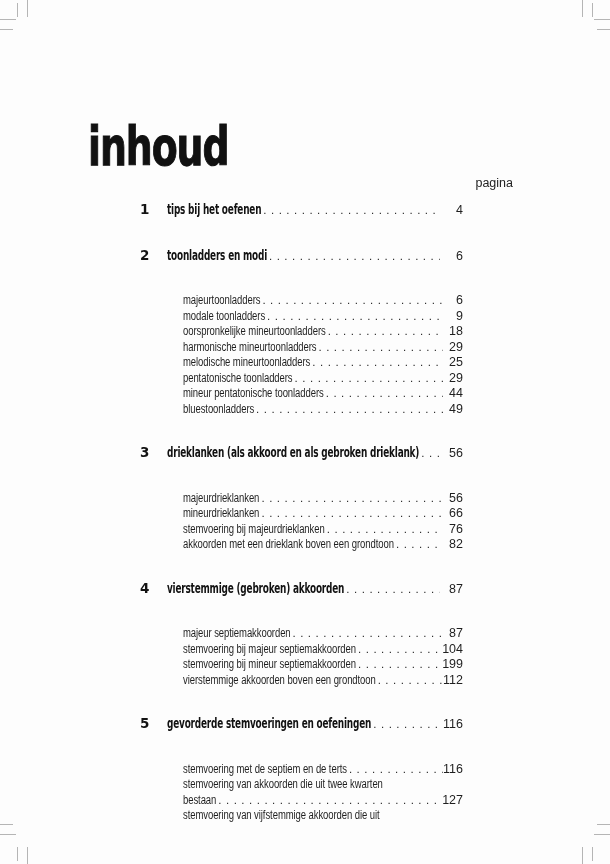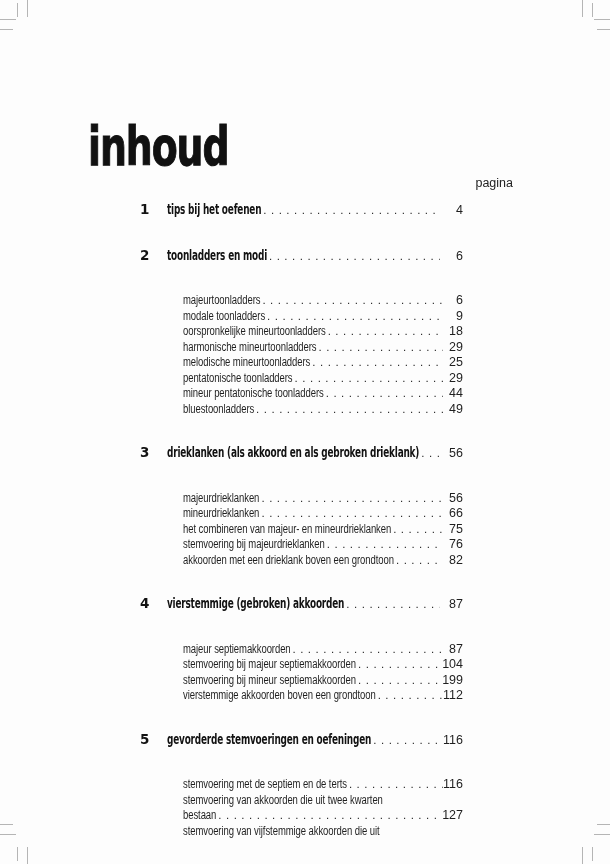--- a/index.html
+++ b/index.html
@@ -193,25 +193,20 @@
         <div class="items">
           <div class="item-row">
             <span class="label condense" style="transform: scaleX(0.76); margin-right: -24px;">majeurdrieklanken</span>
             <span class="leader"></span>
             <span class="pagenum">56</span>
           </div>
           <div class="item-row">
             <span class="label condense" style="transform: scaleX(0.76); margin-right: -24px;">mineurdrieklanken</span>
             <span class="leader"></span>
             <span class="pagenum">66</span>
-          </div>
-          <div class="item-row">
-            <span class="label condense" style="transform: scaleX(0.76); margin-right: -65.76px;">het combineren van majeur- en mineurdrieklanken</span>
-            <span class="leader"></span>
-            <span class="pagenum">75</span>
           </div>
           <div class="item-row">
             <span class="label condense" style="transform: scaleX(0.76); margin-right: -44.64px;">stemvoering bij majeurdrieklanken</span>
             <span class="leader"></span>
             <span class="pagenum">76</span>
           </div>
           <div class="item-row">
             <span class="label condense" style="transform: scaleX(0.76); margin-right: -66.48px;">akkoorden met een drieklank boven een grondtoon</span>
             <span class="leader"></span>
             <span class="pagenum">82</span>

